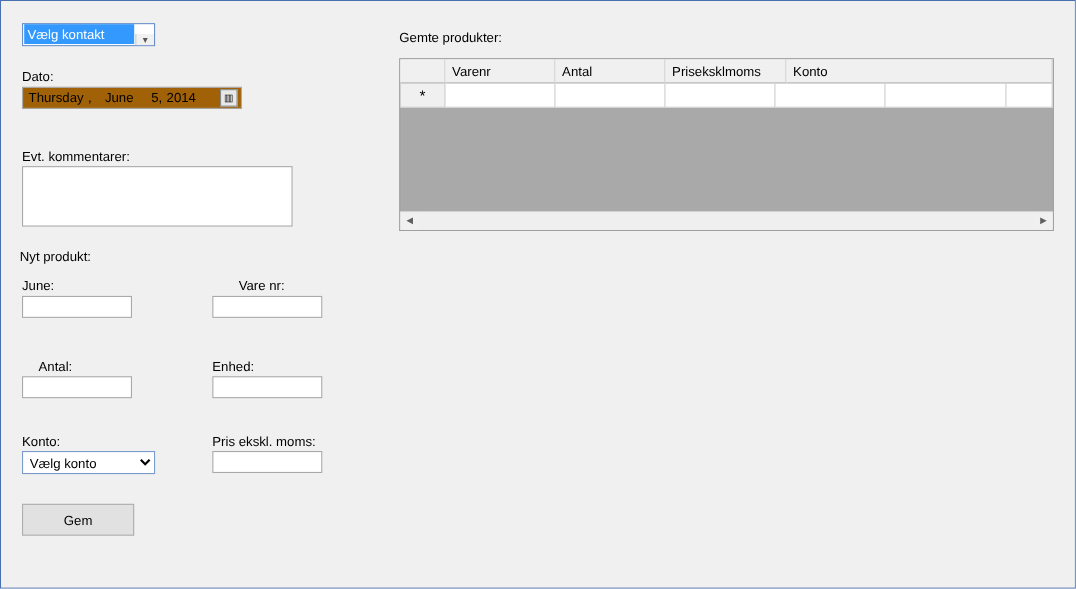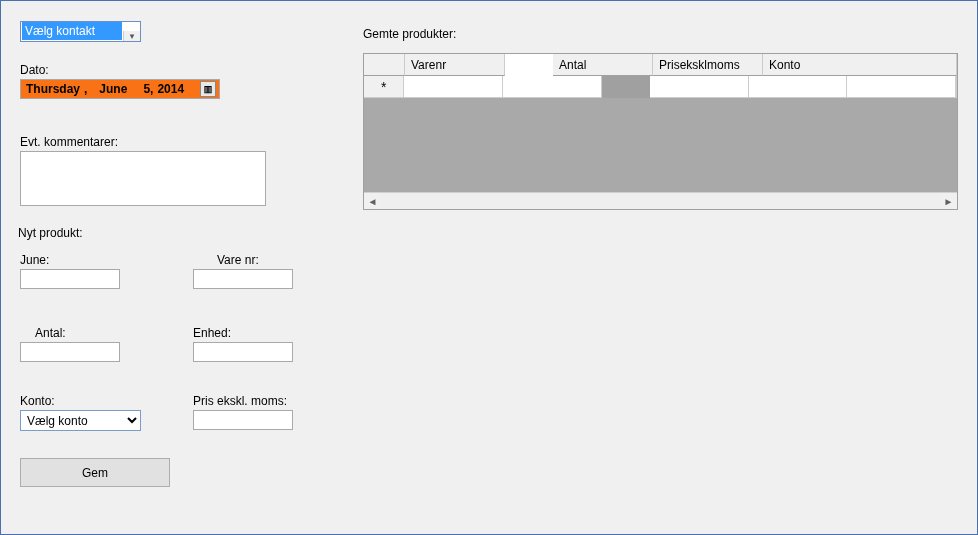--- a/index.html
+++ b/index.html
@@ -84,39 +84,38 @@
     padding: 1px 3px;
   }
   textarea.ta {
     border: 1px solid #a9a9a9;
     background: #fff;
     resize: none;
     padding: 2px 3px;
   }
   .datepicker {
     border: 1px solid #a9a9a9;
-    background: #f97316;
+    background: #a16207;
     height: 20px;
     display: flex;
     align-items: center;
     padding: 0 3px;
     gap: 0;
-    font-weight: bold;
   }
   .datepicker .seg { padding: 0 2px; }
   .datepicker .calbtn {
     margin-left: auto;
     width: 16px; height: 16px;
     border: 1px solid #888;
     background: #e8e8e8;
     display: flex; align-items: center; justify-content: center;
     font-size: 9px;
   }
   .gem-btn {
-    width: 150px; height: 29px;
+    width: 102px; height: 29px;
     background: #e1e1e1;
     border: 1px solid #adadad;
     font-size: 12px;
   }
   .grid {
     border: 1px solid #a0a0a0;
     background: #a0a0a0;
   }
   .grid-head {
     display: flex;
@@ -167,21 +166,21 @@
     display: flex; align-items: center; justify-content: center;
     background: #f0f0f0;
     font-size: 10px;
     color: #606060;
   }
   .grid-scroll .track { flex: 1; height:100%; background: #efefef; }
   .grid-scroll .arrow.right { margin-left: auto; }
   .col-corner { width: 41px; }
   .col-navn { width: 100px; }
   .col-varenr { width: 100px; }
-  .col-antal { width: 100px; margin-left: 48px; }
+  .col-antal { width: 100px; }
   .col-enhed { width: 100px; }
   .col-pris { width: 110px; }
   .col-konto { flex: 1; }
 
   
   .fakecombo {
     border: 1px solid #6a8fc9;
     background: #fff;
     height: 21px;
     display: flex;

